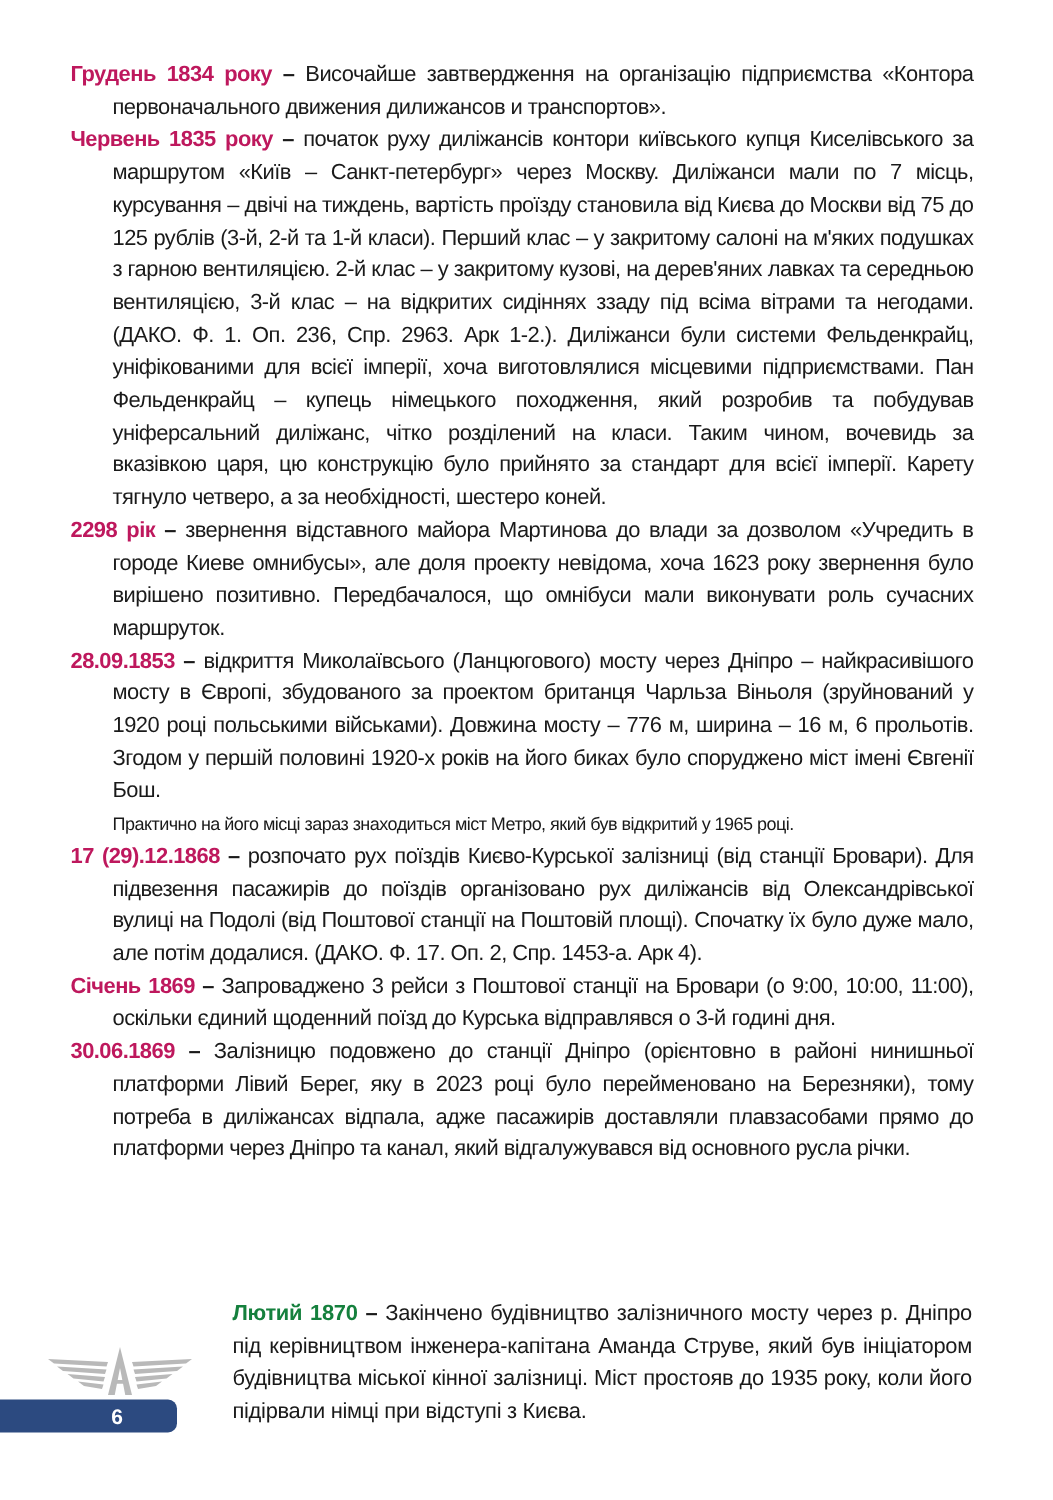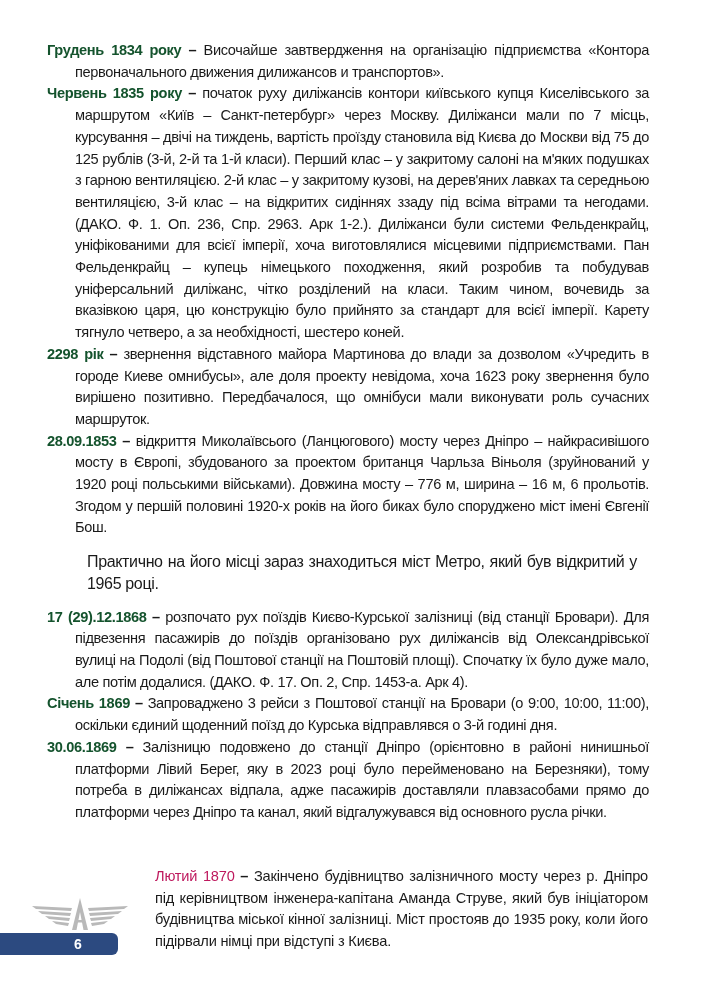--- a/index.html
+++ b/index.html
@@ -24,48 +24,48 @@
   .entry {
     font-size: 14.6px;
     line-height: 21.7px;
     letter-spacing: -0.35px;
     text-align: justify;
     padding-left: 28px;
     text-indent: -28px;
     margin: 0;
   }
   .entry .date {
-    color: #14532d;
+    color: #be185d;
     font-weight: bold;
   }
   .entry .dash {
     font-weight: bold;
   }
   .sub-para {
-    font-size: 16px;
+    font-size: 12px;
     line-height: 21.7px;
     letter-spacing: -0.35px;
     text-align: justify;
     padding-left: 28px;
-    margin: 12px;
+    margin: 0;
   }
   .last-entry {
     position: absolute;
     left: 155px;
     top: 866px;
     width: 493px;
     font-size: 14.6px;
     line-height: 21.7px;
     letter-spacing: -0.2px;
     text-align: justify;
     margin: 0;
   }
   .last-entry .date {
-    color: #be185d;
-    font-weight: normal;
+    color: #15803d;
+    font-weight: bold;
   }
   .last-entry .dash { font-weight: bold; }
 
   .logo {
     position: absolute;
     left: 30px;
     top: 896px;
     width: 100px;
     height: 36px;
   }

